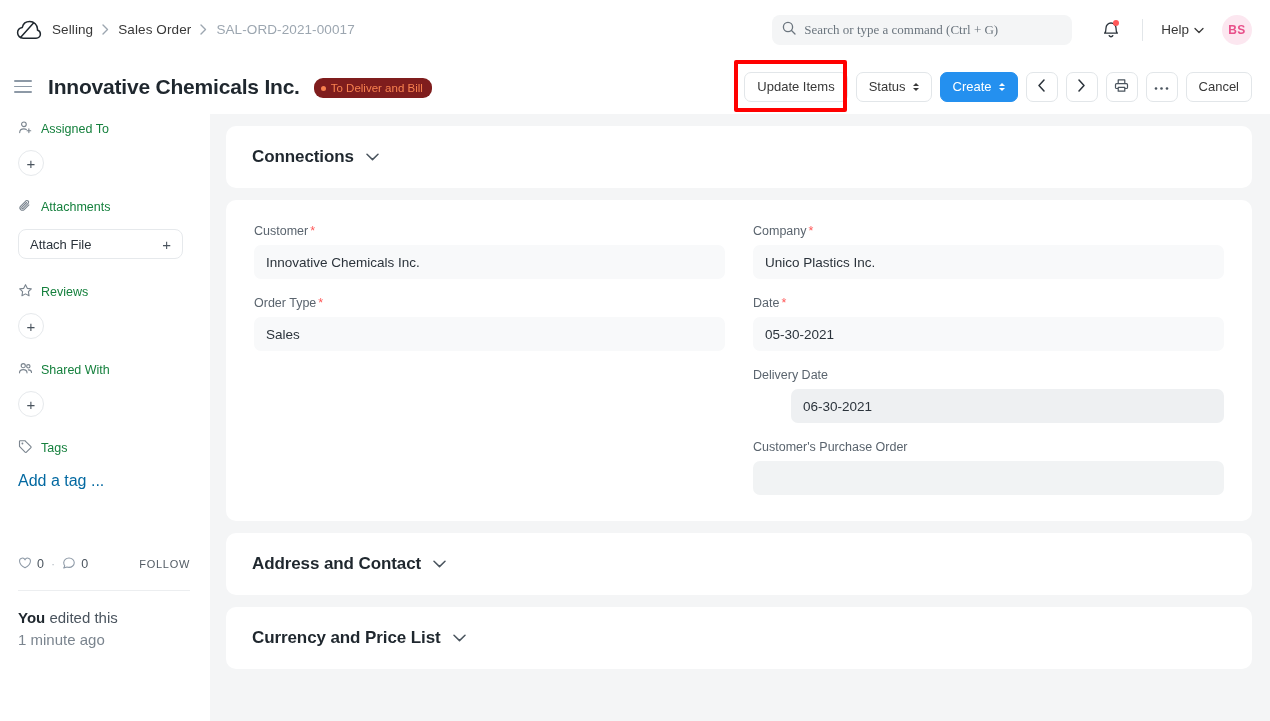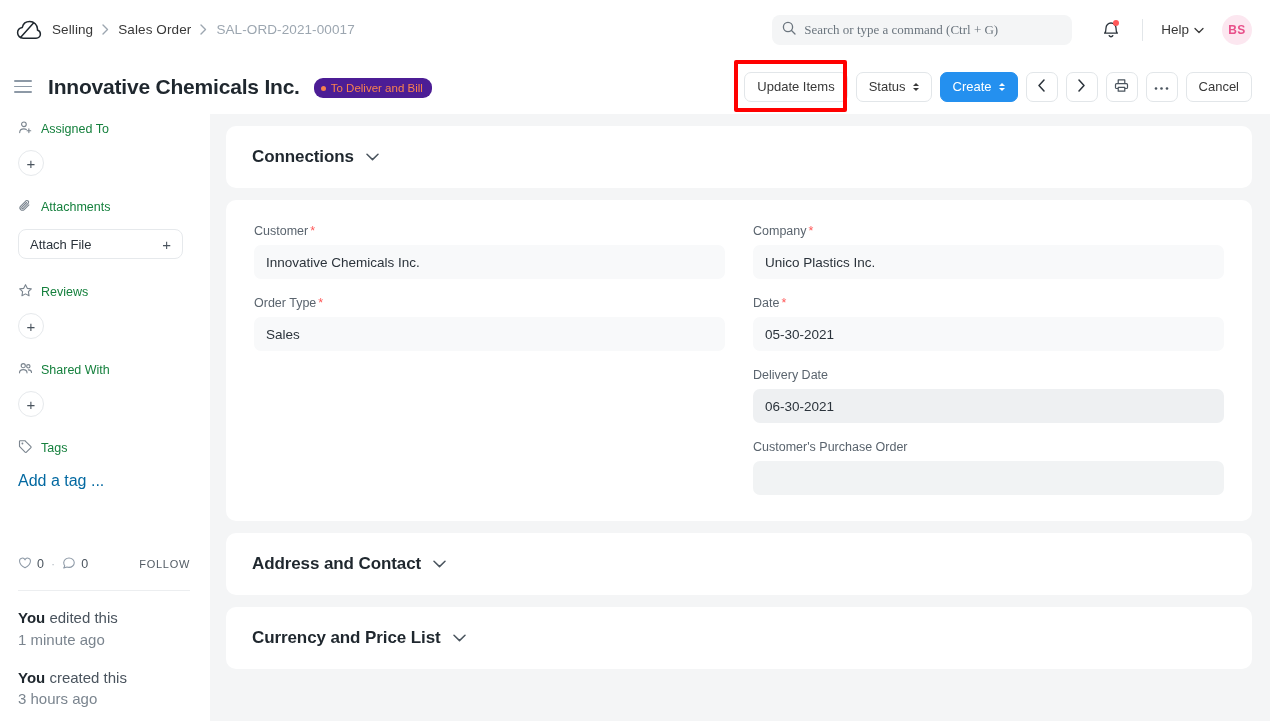--- a/index.html
+++ b/index.html
@@ -95,21 +95,21 @@
   .hamburger span:nth-child(1) { width: 18px; }
   .hamburger span:nth-child(2) { width: 18px; }
   .hamburger span:nth-child(3) { width: 18px; }
 
   .doc-title {
     font-size: 21px; font-weight: 700; letter-spacing: -0.2px;
     color: #1f272e; white-space: nowrap;
   }
   .status-badge {
     margin-left: 14px;
-    background: #4c1d95;
+    background: #7f1d1d;
     color: #f8814f;
     font-size: 11.5px;
     padding: 4px 9px 4px 7px;
     border-radius: 9px;
     display: inline-flex; align-items: center; gap: 5px;
     white-space: nowrap;
     margin-top: 3px;
   }
   .status-badge .dotmark {
     width: 5px; height: 5px; border-radius: 50%; background: #f8814f;
@@ -253,21 +253,21 @@
     height: 34px;
     background: #f8f9fa;
     border: 1px solid transparent;
     border-radius: 7px;
     display: flex; align-items: center;
     padding: 0 11px;
     font-size: 13.5px;
     color: #2b333b;
     cursor: text;
   }
-  .finput.alt { background: #eef0f2; }
+  .finput.alt { background: #eef0f2; margin-left: 38px; }
   .finput.empty { background: #f1f3f4; }
 
   .sec-card { padding: 0; }
   .sec-card .card-head { padding: 21px 26px; }
 </style>
 </head>
 <body>
 
 <div class="navbar">
 
@@ -503,24 +503,20 @@
       <span class="follow">FOLLOW</span>
     </div>
 
     <div class="hr"></div>
 
     <div class="act">
       <div><b>You</b><span> edited this</span></div>
       <div class="when">1 minute ago</div>
     </div>
 
-    <div class="act">
-      <div><b>You</b><span> created this</span></div>
-      <div class="when">3 hours ago</div>
-    </div>
 
   </aside>
 
   <main class="main">
 
     <section class="card sec-card">
       <div class="card-head">
         <h2>Connections</h2>
         <span class="chev">
           <svg width="13" height="8" viewBox="0 0 13 8">

